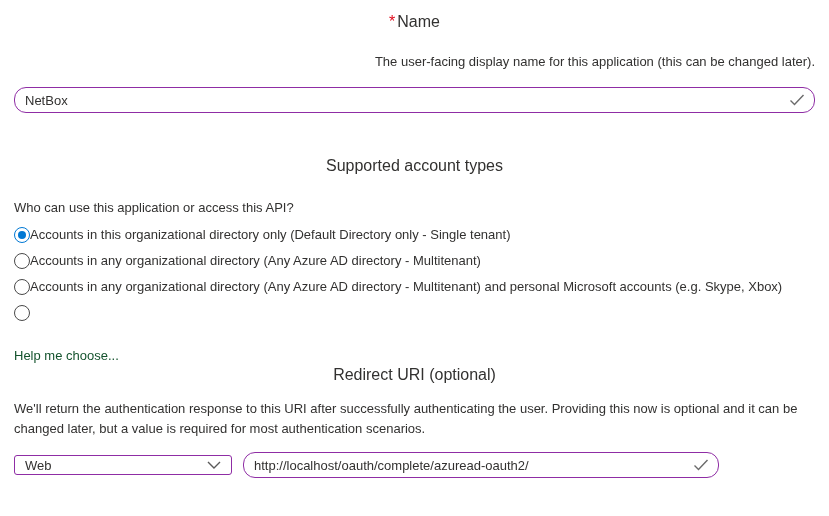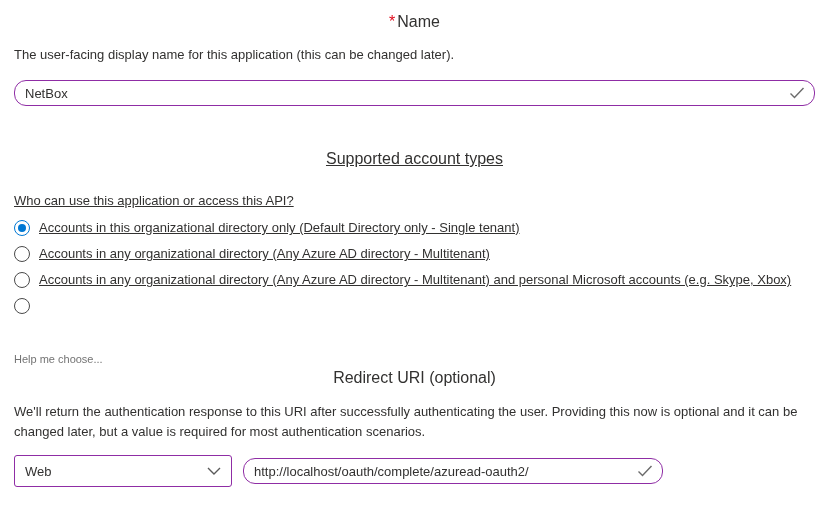--- a/index.html
+++ b/index.html
@@ -19,21 +19,22 @@
     font-weight: 400;
     color: #323130;
     text-align: center;
   }
   .required-marker { color: #e00b1c; margin-right: 2px; }
 
   .desc {
     font-size: 13px;
     line-height: 19px;
     color: #323130;
-    margin-top: 13px;
+    margin-top: 20px;
+    text-align: right;
   }
 
   
   .input-wrap { position: relative; margin-top: 16px; }
   .text-input {
     width: 100%;
     height: 26px;
     border: 1px solid #8f2da5;
     border-radius: 12px;
     padding: 0 30px 0 10px;
@@ -45,21 +46,21 @@
   }
   .check-icon {
     position: absolute;
     right: 10px; top: 50%;
     transform: translateY(-50%);
     width: 16px; height: 14px;
     display: block;
   }
 
   
-  .account-section { margin-top: 42px; text-decoration: underline; }
+  .account-section { margin-top: 42px; }
   .question { font-size: 13px; line-height: 16px; margin-top: 24px; }
   .radio-group { margin-top: 11px; }
   .radio-row {
     display: flex;
     align-items: center;
     margin-bottom: 10px;
     cursor: pointer;
   }
   .radio-circle {
     width: 16px; height: 16px;
@@ -75,63 +76,63 @@
     position: absolute;
     left: 50%; top: 50%;
     width: 8px; height: 8px;
     margin: -4px 0 0 -4px;
     border-radius: 50%;
     background: #0078d4;
   }
   .radio-label {
     font-size: 13px;
     line-height: 16px;
-    margin-left: 9px;
+    margin-left: 0;
     color: #323130;
   }
   .help-link {
     display: inline-block;
-    margin-top: 27px;
-    font-size: 11px;
+    margin-top: 17px;
+    font-size: 13px;
     line-height: 16px;
-    color: #737373;
+    color: #14532d;
     text-decoration: none;
     cursor: pointer;
   }
 
   
   .redirect-section { }
   .redirect-desc {
     font-size: 13px;
     line-height: 20px;
     margin-top: 14px;
     max-width: 805px;
   }
   .controls-row {
     display: flex;
     align-items: center;
     margin-top: 13px;
     gap: 11px;
   }
   .dropdown {
     width: 218px;
-    height: 32px;
+    height: 20px;
     border: 1px solid #8f2da5;
     border-radius: 3px;
     background: #fff;
     display: flex;
     align-items: center;
     justify-content: space-between;
     padding: 0 10px;
     font-size: 13px;
     color: #323130;
     cursor: pointer;
   }
   .chevron-icon { width: 14px; height: 8px; display: block; }
-  .uri-wrap { position: relative; width: 420px; }
+  .uri-wrap { position: relative; width: 476px; }
   .uri-wrap .text-input { width: 100%; }
 </style>
 </head>
 <body>
 
 <div class="page">
 
   <div>
     <div class="section-heading">
       <span class="required-marker">*</span><span>Name</span>

